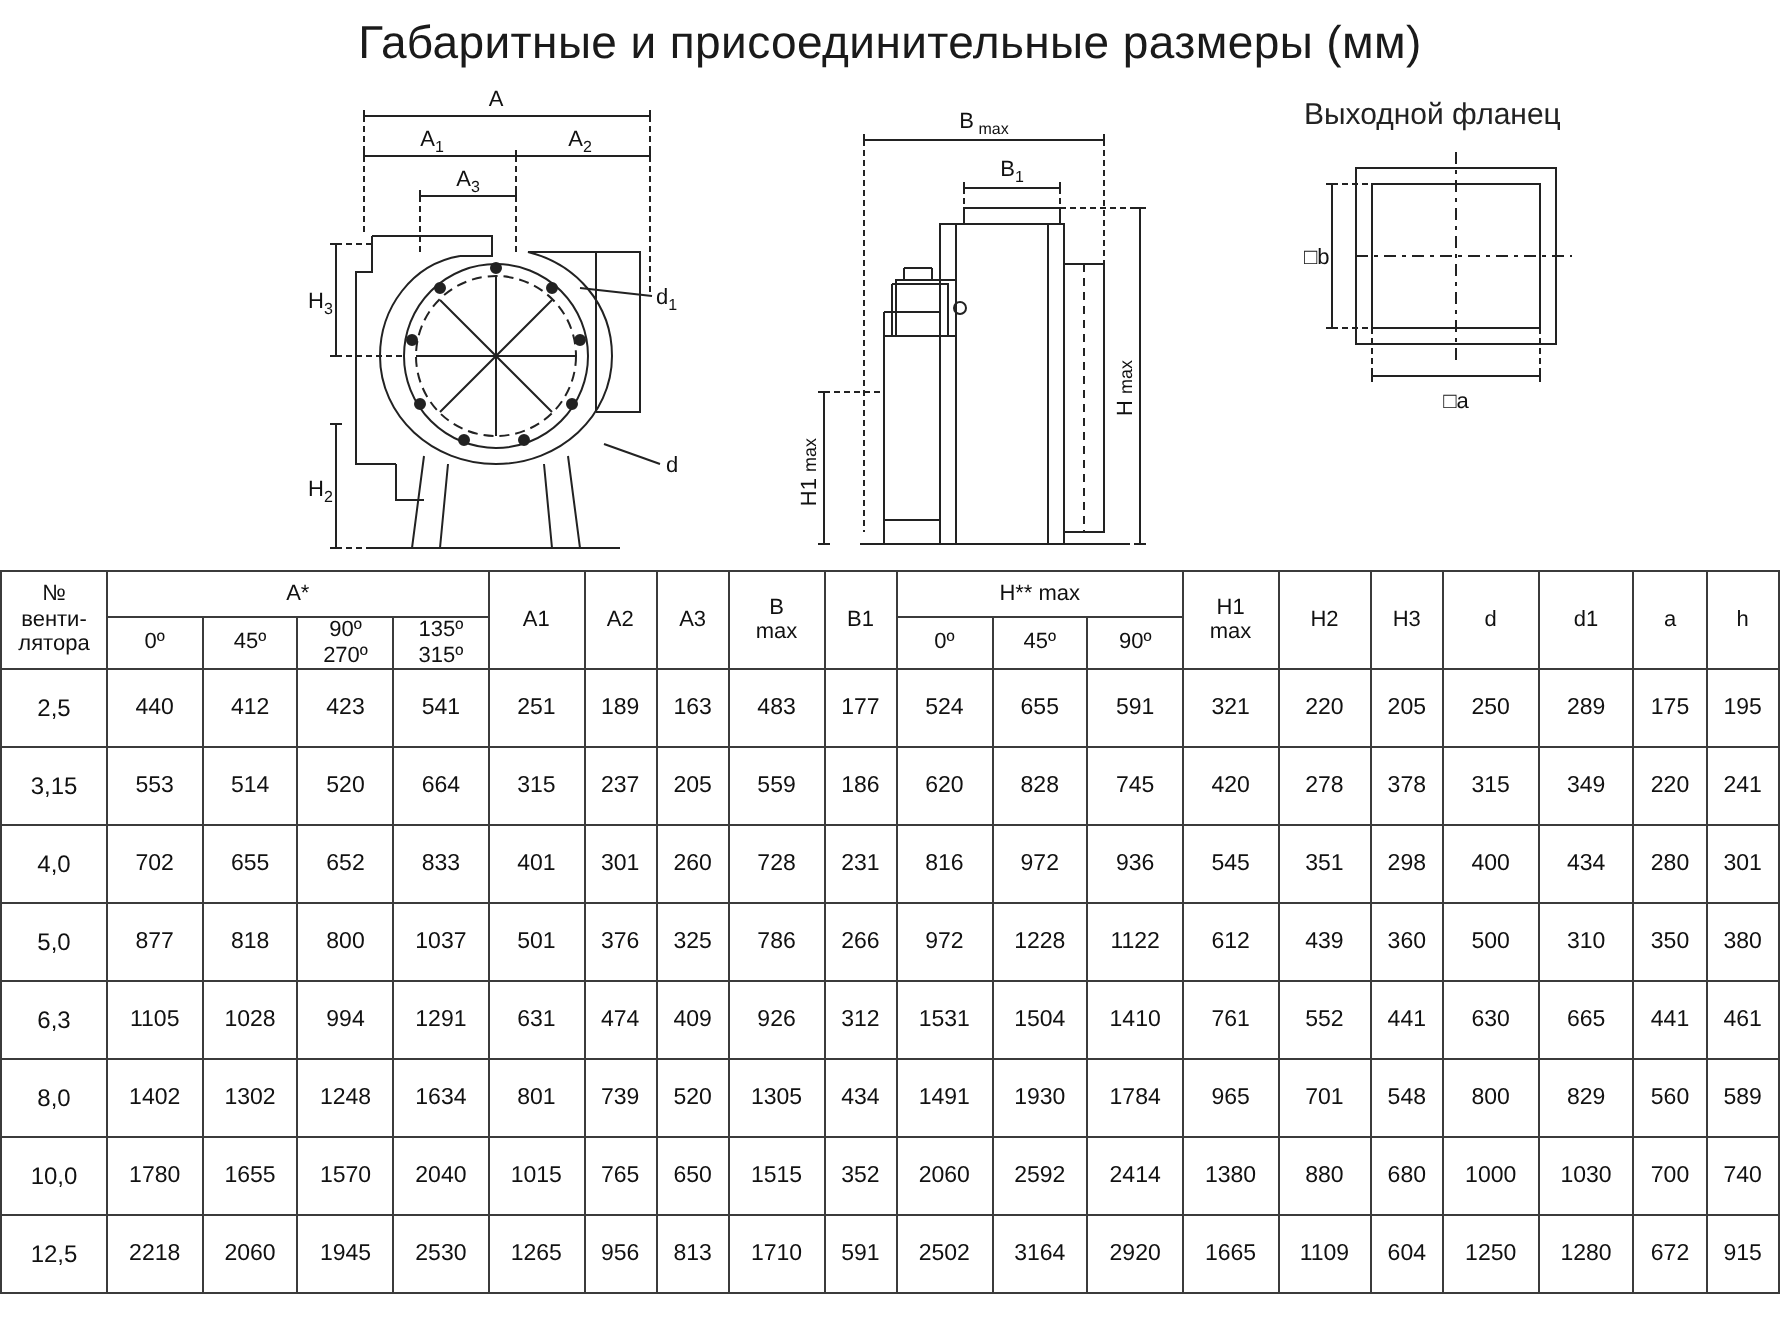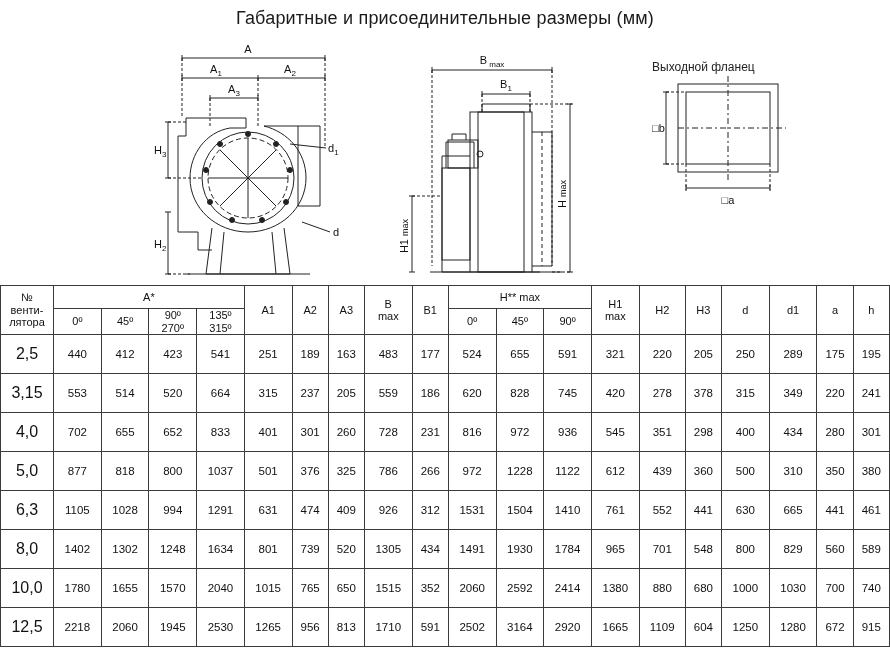--- a/index.html
+++ b/index.html
@@ -19,36 +19,36 @@
     width: 890px;
     height: 668px;
     position: relative;
   }
   .title {
     position: absolute;
     top: 8px;
     left: 0;
     width: 890px;
     text-align: center;
-    font-size: 18px;
+    font-size: 23px;
     color: #1a1a1a;
     letter-spacing: 0.2px;
   }
   .drawings {
     position: absolute;
     top: 36px;
     left: 0;
     width: 890px;
     height: 242px;
   }
   .flange-caption {
     position: absolute;
     left: 652px;
-    top: 24px;
-    font-size: 12px;
+    top: 13px;
+    font-size: 15px;
     color: #222;
   }
   
   table.dims {
     position: absolute;
     top: 285px;
     left: 0;
     border-collapse: collapse;
     width: 890px;
     font-size: 11.5px;
@@ -66,21 +66,21 @@
     height: 22px;
     font-size: 11px;
     line-height: 1.15;
   }
   td.hdr-no {
     width: 52px;
     font-size: 10.5px;
     line-height: 1.25;
   }
   td.rowlabel {
-    font-size: 16px;
+    font-size: 12px;
     margin-left: 32px;
   }
   .cell {
     font-size: 11.5px;
   }
   svg { display: block; }
 </style>
 </head>
 <body>
 

